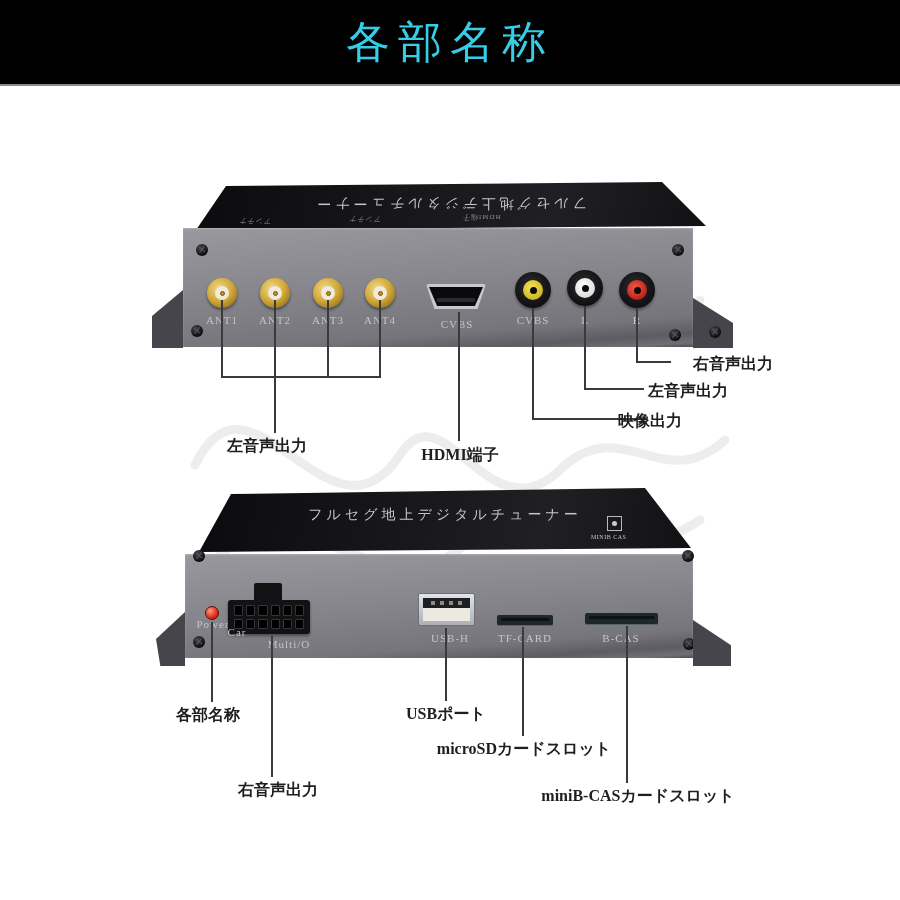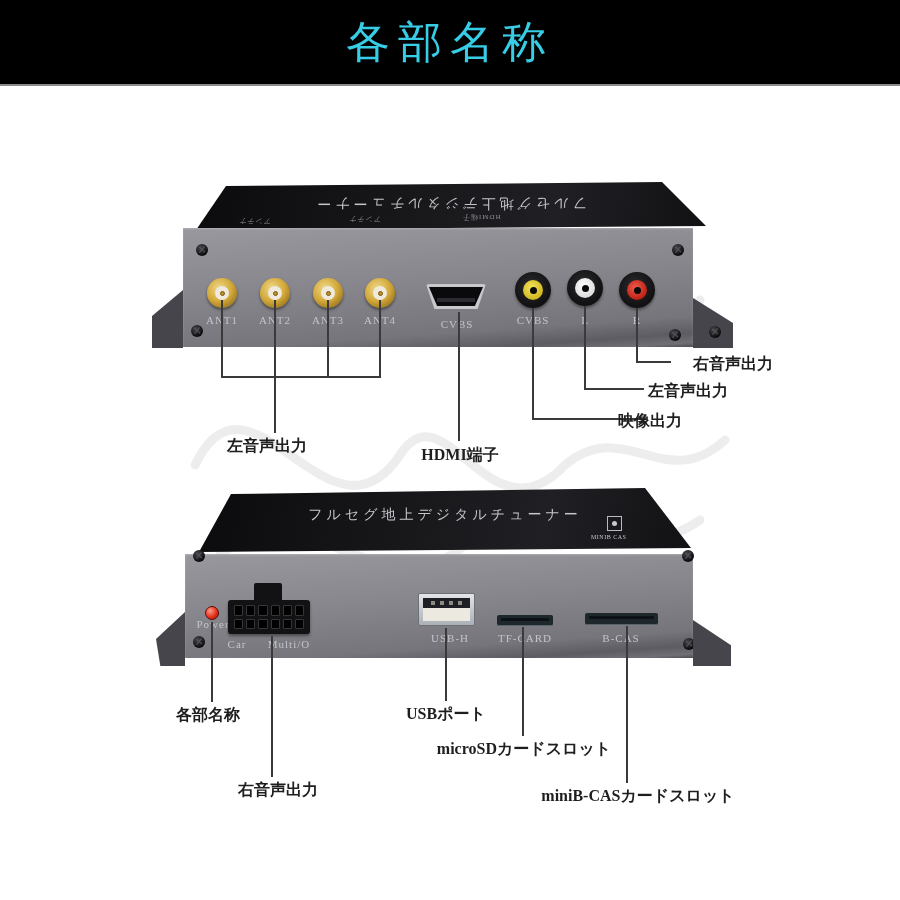--- a/index.html
+++ b/index.html
@@ -189,21 +189,21 @@
           <i class="pin"></i>
           <i class="pin"></i>
         <i class="pin"></i>
           <i class="pin"></i>
           <i class="pin"></i>
           <i class="pin"></i>
           <i class="pin"></i>
           <i class="pin"></i>
       </div>
     </div>
-    <span class="port-label" style="left:87px;top:158px;">Car</span>
+    <span class="port-label" style="left:87px;top:146px;">Car</span>
     <span class="port-label" style="left:139px;top:158px;">Multi/O</span>
 
     <div class="usb-outer" style="left:268px;top:113px;width:57px;height:33px;">
       <div class="usb-inner">
         <div class="usb-cavity">
             <i></i>
             <i></i>
             <i></i>
             <i></i>
           </div>

